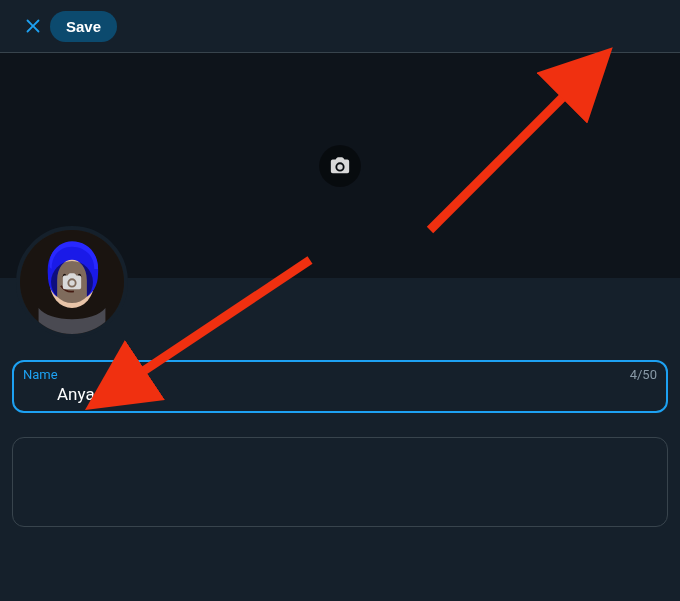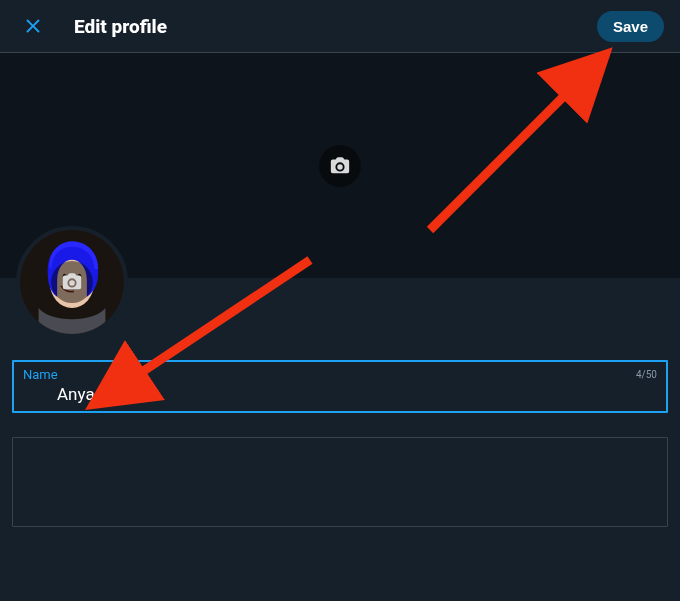--- a/index.html
+++ b/index.html
@@ -84,39 +84,39 @@
     top: 50%;
     left: 50%;
     transform: translate(-50%, -50%);
   }
   .fields {
     margin-top: 82px;
     padding: 0 12px;
   }
   .field {
     border: 1px solid #38444d;
-    border-radius: 1px;
+    border-radius: 12px;
     padding: 6px 10px 8px 10px;
     margin-bottom: 24px;
     position: relative;
   }
   .field.focused {
     border: 2px solid #1da1f2;
     padding: 5px 9px 7px 9px;
   }
   .field-label-row {
     display: flex;
     justify-content: space-between;
     align-items: center;
     font-size: 13px;
     margin-bottom: 2px;
   }
   .field.focused .field-label { color: #1da1f2; }
   .field-label { color: #8899a6; }
-  .field-counter { color: #8899a6; font-size: 10px; text-align: right; }
+  .field-counter { color: #8899a6; font-size: 13px; text-align: right; }
   .field-input {
     width: 100%;
     background: transparent;
     border: none;
     outline: none;
     color: #fff;
     font-size: 17px;
     font-family: inherit;
     margin-left: 34px;
   }
@@ -139,21 +139,20 @@
 </style>
 </head>
 <body>
 
 <div class="header">
   <div class="close-icon">
     <svg viewBox="0 0 24 24">
         <path d="M13.41 12l5.3-5.29a1 1 0 10-1.42-1.42L12 10.59 6.71 5.29a1 1 0 00-1.42 1.42L10.59 12l-5.3 5.29a1 1 0 101.42 1.42L12 13.41l5.29 5.3a1 1 0 001.42-1.42z"></path>
       </svg>
   </div>
-  <div class="title">Edit profile</div>
   <button class="save-btn">Save</button>
 </div>
 
 <div class="banner">
   <div class="camera-btn">
     <svg viewBox="0 0 24 24">
         <path d="M20 5h-3.17l-1.24-1.65A2 2 0 0013.99 2.5h-3.98a2 2 0 00-1.6.85L7.17 5H4a2 2 0 00-2 2v11a2 2 0 002 2h16a2 2 0 002-2V7a2 2 0 00-2-2zm-8 13a5 5 0 115-5 5 5 0 01-5 5zm0-8a3 3 0 100 6 3 3 0 000-6zm0 2a1 1 0 011 1 .5.5 0 001 0 2 2 0 00-2-2 .5.5 0 000 1z"></path>
       </svg>
   </div>
 </div>

